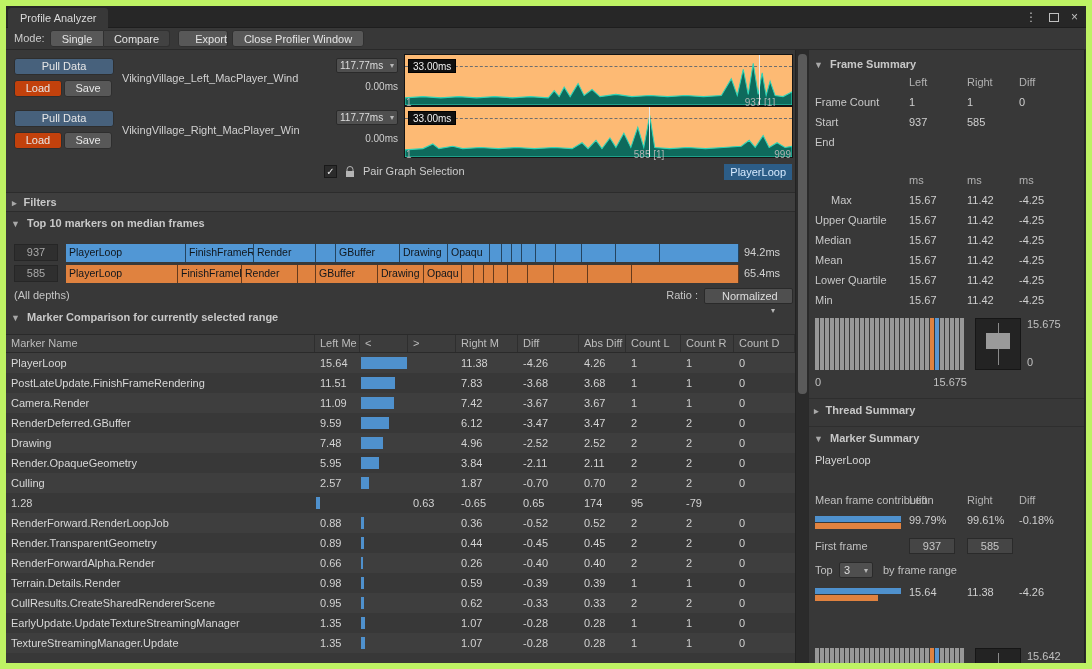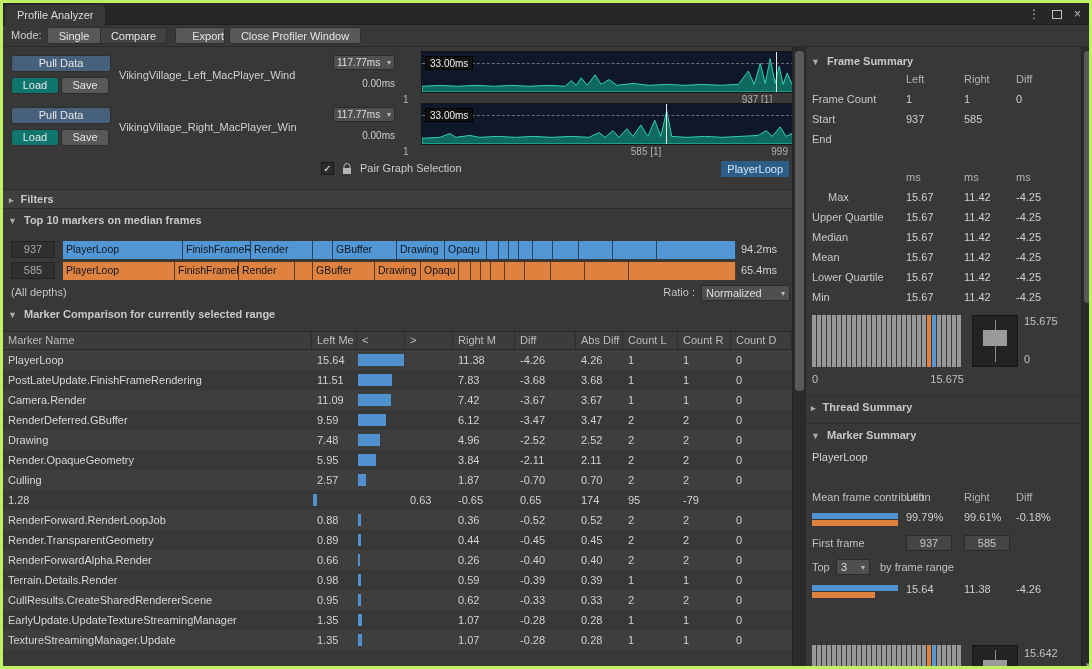--- a/index.html
+++ b/index.html
@@ -1,18 +1,18 @@
 <!DOCTYPE html>
 <html><head>
 <meta charset="utf-8">
 <style>
   * { box-sizing: border-box; }
   body { margin:0; background:#4a4a4a; font-family:"Liberation Sans",sans-serif; }
   .window { position:relative; width:1092px; height:669px; background:#383838; color:#c8c8c8;
-            font-size:11px; border:3px solid #bef264; overflow:hidden; }
+            font-size:11px; border:6px solid #bef264; overflow:hidden; }
 
   
   .tabbar { position:absolute; left:0; top:0; width:100%; height:22px; background:#272727; border-bottom:1px solid #1e1e1e; }
   .tab { position:absolute; left:2px; top:2px; height:20px; line-height:20px; padding:0 12px;
          background:#383838; color:#dadada; border-radius:3px 3px 0 0; }
   .win-controls { position:absolute; right:8px; top:0; height:22px; display:flex; gap:12px; align-items:center; color:#c0c0c0; }
   .wc { cursor:default; font-size:12px; line-height:12px; }
   .wc-max { width:10px; height:9px; border:1px solid #c0c0c0; display:inline-block; }
 
   
@@ -26,29 +26,29 @@
   .b-single { left:44px; width:54px; }
   .b-compare { left:98px; width:66px; }
   .b-export { left:172px; width:50px;text-align:right; }
   .b-closep { left:226px; width:132px; }
 
   
   .main { position:absolute; left:0; top:44px; width:789px; height:624px; overflow:hidden; }
   .btn { position:absolute; height:17px; line-height:15px; background:#585858; border:1px solid #2e2e2e;
          border-radius:3px; color:#e6e6e6; text-align:center; }
   .btn.pull { left:8px; width:100px; background:#47617c; }
-  .btn.load { left:8px; width:48px; background:#0f766e; }
+  .btn.load { left:8px; width:48px; background:#c2410c; }
   .btn.save { left:58px; width:48px; }
   .ds-name { position:absolute; left:116px; color:#d0d0d0; white-space:nowrap; }
   .ms-drop { position:absolute; left:330px; width:62px; height:15px; background:#4f4f4f; border:1px solid #2a2a2a;
              border-radius:2px; font-size:10px; line-height:13px; padding:0 3px; color:#dedede; }
   .ms-drop .caret { float:right; font-size:8px; color:#b8b8b8; }
   .min-ms { position:absolute; left:330px; width:62px; text-align:right; font-size:10px; color:#cfcfcf; }
 
-  .graph { position:absolute; left:418px; width:389px; height:42px; background:#0f172a; border:1px solid #141414; }
+  .graph { position:absolute; left:398px; width:389px; height:52px; background:#fdba74; border:1px solid #141414; }
   .graph svg { position:absolute; left:0; top:0; width:100%; height:100%; }
   .thresh-line { position:absolute; left:0; right:0; top:11px; border-top:1px dashed #6e6e6e; }
   .thresh-badge { position:absolute; left:3px; top:4px; background:#101010; border:1px solid #000;
                   padding:0 4px; height:14px; line-height:13px; font-size:10px; color:#f0f0f0; z-index:2; }
   .sel-line { position:absolute; top:0; bottom:0; width:1px; background:#eaeaea; z-index:3; }
   .axis { position:absolute; left:398px; width:389px; height:12px; font-size:10px; color:#b2b2b2; }
   .ax-l { position:absolute; left:2px; }
   .ax-sel { position:absolute; transform:translateX(-50%); }
   .ax-r { position:absolute; right:2px; }
 
@@ -71,21 +71,21 @@
   .t10-frame { position:absolute; left:8px; top:1px; width:44px; height:17px; background:#2f2f2f;
                border:1px solid #262626; color:#a8a8a8; text-align:center; line-height:15px; }
   .t10-bar { position:absolute; left:60px; top:1px; width:673px; height:18px; display:flex; }
   .t10-seg { height:100%; border-right:1px solid rgba(0,0,0,0.55); overflow:hidden; white-space:nowrap;
              font-size:10.5px; line-height:17px; color:#10161c; padding-left:3px; flex:0 0 auto; }
   .t10-total { position:absolute; left:738px; top:3px; color:#d2d2d2; }
   .depths-row { position:absolute; left:0; top:238px; width:789px; height:18px; }
   .all-depths { position:absolute; left:8px; top:1px; color:#c4c4c4; }
   .ratio-label { position:absolute; left:650px; top:1px; width:42px; text-align:right; color:#c4c4c4; }
   .ratio-drop { position:absolute; left:698px; top:0; width:89px; height:16px; background:#4f4f4f;
-                border:1px solid #2a2a2a; border-radius:2px; line-height:14px; padding:0 4px; color:#dedede; }
+                border:1px solid #2a2a2a; border-radius:2px; line-height:14px; padding:0 17px; color:#dedede;text-align:center; }
   .ratio-drop .caret { float:right; font-size:8px; color:#b8b8b8; margin-top:1px; }
 
   .cmp-title { top:261px; }
   .cmp-grid { display:grid; grid-template-columns:309px 45px 48px 48px 62px 61px 47px 55px 53px 1fr; }
   #cmp-header { position:absolute; left:0; top:284px; width:789px; height:19px; background:#3c3c3c;
                 border-top:1px solid #2a2a2a; border-bottom:1px solid #2a2a2a; }
   #cmp-header .hc { border-right:1px solid #2e2e2e; padding:0 5px; line-height:17px; color:#bdbdbd;
                     overflow:hidden; white-space:nowrap; }
   #cmp-rows { position:absolute; left:0; top:303px; width:789px; height:321px; overflow:hidden; }
   .cmp-row { height:20px; line-height:20px; }

